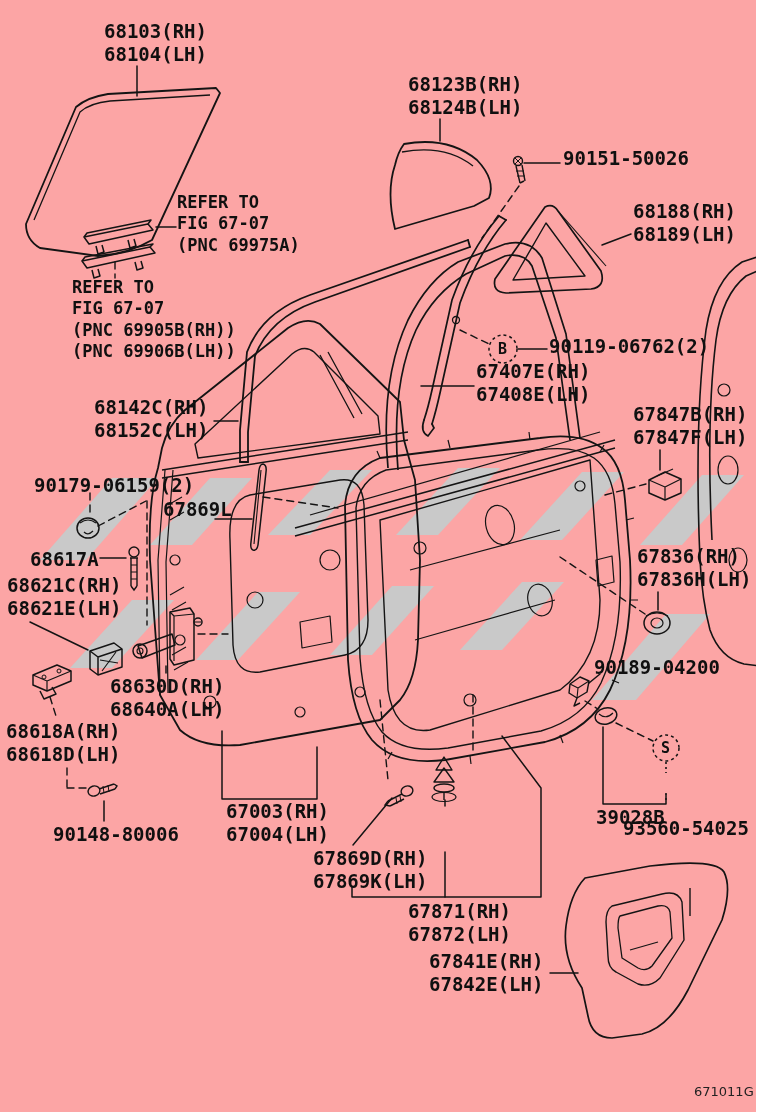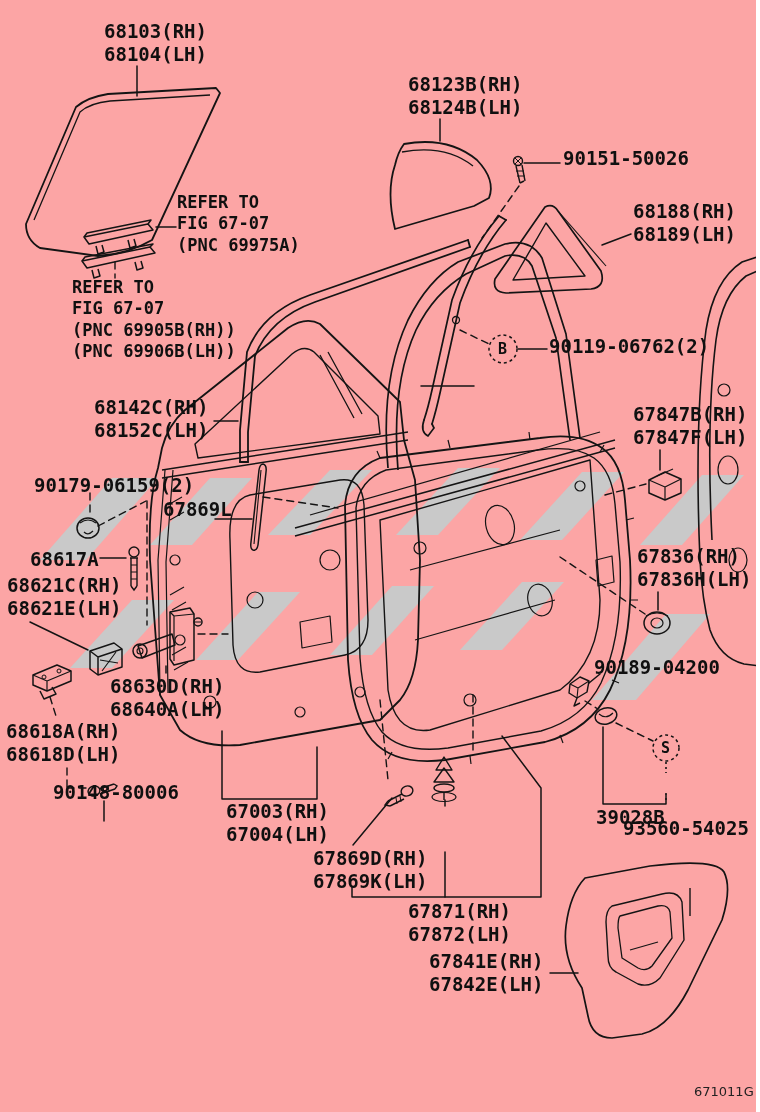--- a/index.html
+++ b/index.html
@@ -287,39 +287,41 @@
   <div class="lbl lbl-note" style="left:72px;top:277px">REFER TO
 FIG 67-07
 (PNC 69905B(RH))
 (PNC 69906B(LH))</div>
   <div class="lbl" style="left:408px;top:73px">68123B(RH)
 68124B(LH)</div>
   <div class="lbl" style="left:563px;top:147px">90151-50026</div>
   <div class="lbl" style="left:633px;top:200px">68188(RH)
 68189(LH)</div>
   <div class="lbl" style="left:549px;top:335px">90119-06762(2)</div>
+  <div class="lbl" style="left:476px;top:360px">67407E(RH)
+67408E(LH)</div>
   <div class="lbl" style="left:94px;top:396px">68142C(RH)
 68152C(LH)</div>
   <div class="lbl" style="left:633px;top:403px">67847B(RH)
 67847F(LH)</div>
   <div class="lbl" style="left:34px;top:474px">90179-06159(2)</div>
   <div class="lbl" style="left:163px;top:498px">67869L</div>
   <div class="lbl" style="left:30px;top:548px">68617A</div>
   <div class="lbl" style="left:7px;top:574px">68621C(RH)
 68621E(LH)</div>
   <div class="lbl" style="left:637px;top:545px">67836(RH)
 67836H(LH)</div>
   <div class="lbl" style="left:110px;top:675px">68630D(RH)
 68640A(LH)</div>
   <div class="lbl" style="left:594px;top:656px">90189-04200</div>
   <div class="lbl" style="left:6px;top:720px">68618A(RH)
 68618D(LH)</div>
   <div class="lbl" style="left:623px;top:817px">93560-54025</div>
   <div class="lbl" style="left:596px;top:806px">39028B</div>
-  <div class="lbl" style="left:53px;top:781px">90148-80006</div>
+  <div class="lbl" style="left:53px;top:823px">90148-80006</div>
   <div class="lbl" style="left:226px;top:800px">67003(RH)
 67004(LH)</div>
   <div class="lbl" style="left:313px;top:847px">67869D(RH)
 67869K(LH)</div>
   <div class="lbl" style="left:408px;top:900px">67871(RH)
 67872(LH)</div>
   <div class="lbl" style="left:429px;top:950px">67841E(RH)
 67842E(LH)</div>
   <div class="lbl lbl-sym" style="left:498px;top:342px">B</div>
   <div class="lbl lbl-sym" style="left:661px;top:741px">S</div>

